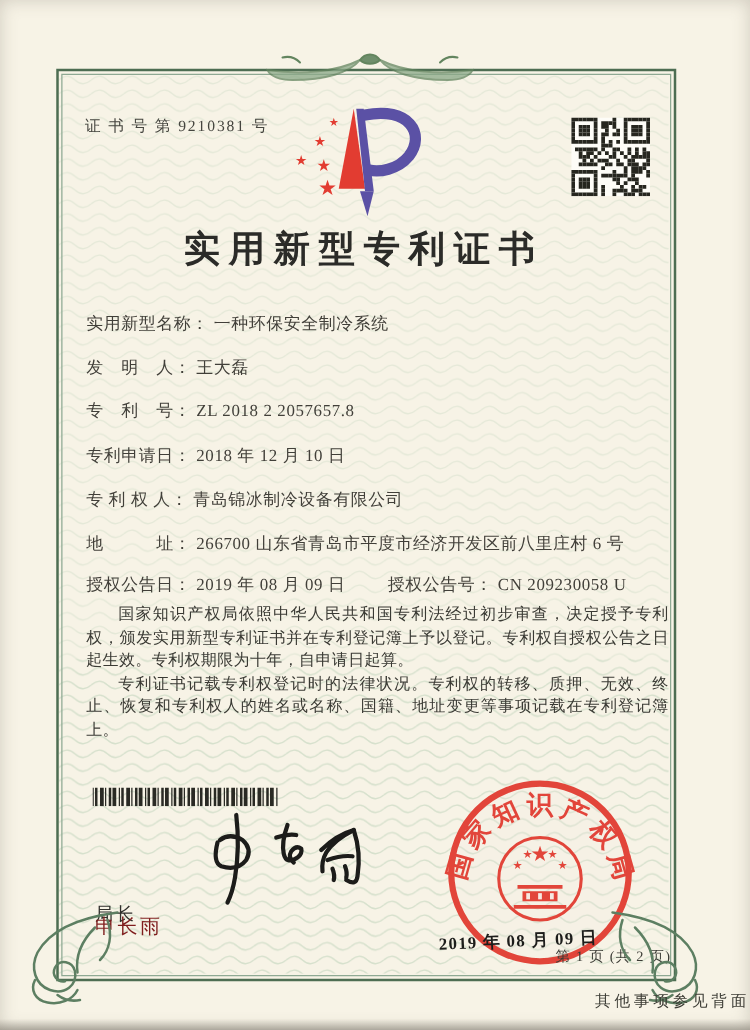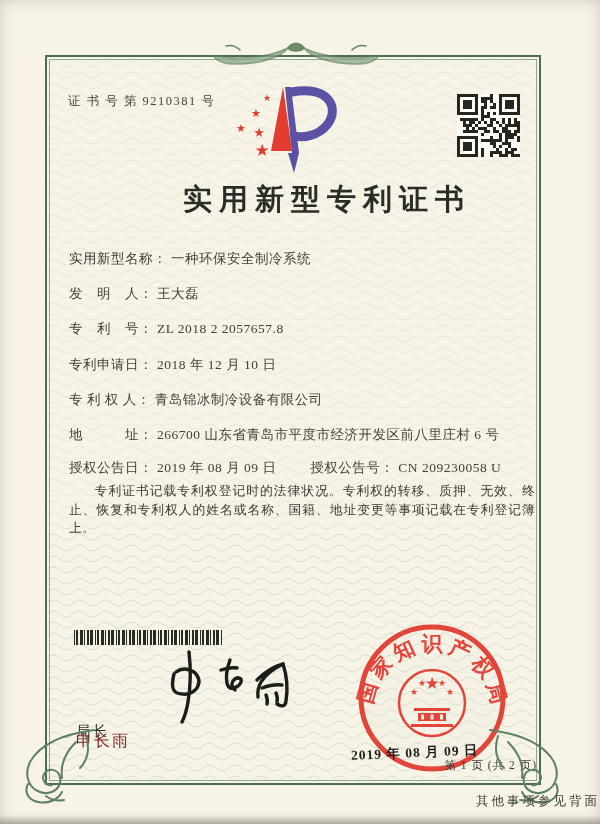--- a/index.html
+++ b/index.html
@@ -16,21 +16,21 @@
   
   .frame{position:absolute;left:45px;top:55px;width:492px;height:726px;
     border:2px solid #4d6d52;}
   .frame-inner{position:absolute;inset:2px;border:1px solid #8ea993;}
   .guilloche{position:absolute;left:47px;top:57px;width:488px;height:722px;}
   .cert-no{position:absolute;left:68px;top:93px;font-size:12.5px;
     letter-spacing:1.5px;color:#45453f;}
   .logo{position:absolute;left:229px;top:81px;width:130px;height:96px;}
   .qr{position:absolute;left:457px;top:94px;width:63px;height:63px;}
   .title{position:absolute;left:45px;top:180px;width:492px;text-align:center;
-    font-size:29px;font-weight:700;letter-spacing:7px;color:#2b2b28;padding-left:36px;}
+    font-size:29px;font-weight:700;letter-spacing:7px;color:#2b2b28;}
   .row{position:absolute;left:69px;font-size:13.5px;color:#413f39;
     white-space:nowrap;letter-spacing:.5px;}
   .row .lbl{display:inline-block;}
   .row .val{margin-left:4px;text-align:center;}
   .pair2{margin-left:30px;}
   .paras{position:absolute;left:69px;top:482px;width:466px;font-size:12.8px;
     line-height:18.6px;color:#3a3a34;text-align:justify;letter-spacing:.3px;}
   .paras p{margin:0;text-indent:2em;}
   .barcode{position:absolute;left:74px;top:630px;width:150px;height:15px;}
   .director-label{position:absolute;left:76px;top:674px;font-size:14.5px;color:#2f2f2b;letter-spacing:2px;margin-top:48px;}
@@ -348,20 +348,21 @@
 <div class="row" style="top:459px">
   <span>
     <span class="lbl">授权公告日：</span><span class="val">2019 年 08 月 09 日</span>
   </span>
   <span class="pair2">
     <span class="lbl">授权公告号：</span><span class="val">CN 209230058 U</span>
   </span>
 </div>
 
 <div class="paras">
+  <p>国家知识产权局依照中华人民共和国专利法经过初步审查，决定授予专利权，颁发实用新型专利证书并在专利登记簿上予以登记。专利权自授权公告之日起生效。专利权期限为十年，自申请日起算。</p>
   <p>专利证书记载专利权登记时的法律状况。专利权的转移、质押、无效、终止、恢复和专利权人的姓名或名称、国籍、地址变更等事项记载在专利登记簿上。</p>
 </div>
 
 <svg class="barcode" viewBox="0 0 150 15" preserveAspectRatio="none">
   <g id="barcode-bars" fill="#2a2a24">
       <rect x="0" y="0" width="1" height="15"></rect>
       <rect x="2" y="0" width="2" height="15"></rect>
       <rect x="6" y="0" width="3" height="15"></rect>
       <rect x="10" y="0" width="1" height="15"></rect>
       <rect x="13" y="0" width="2" height="15"></rect>

